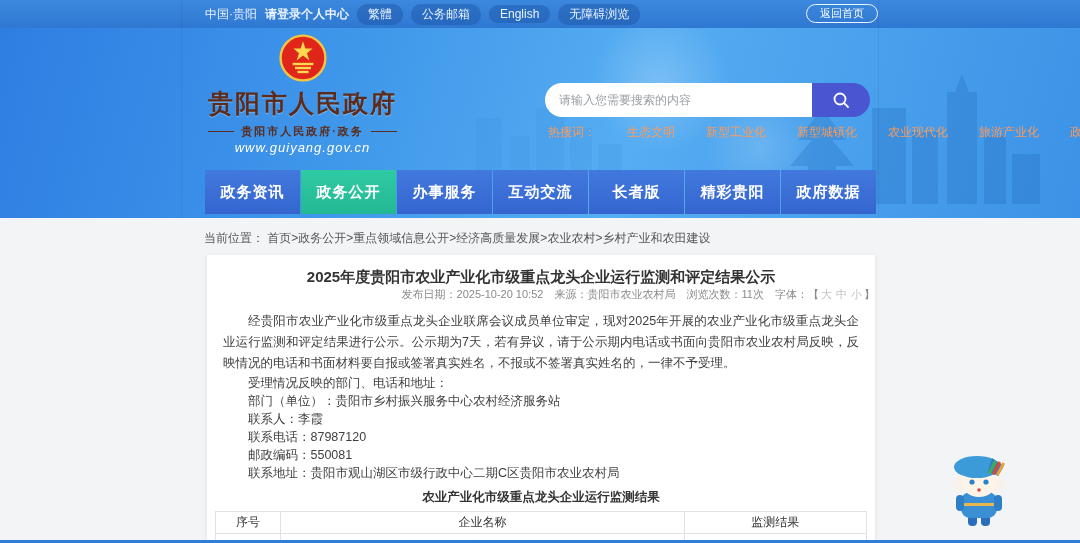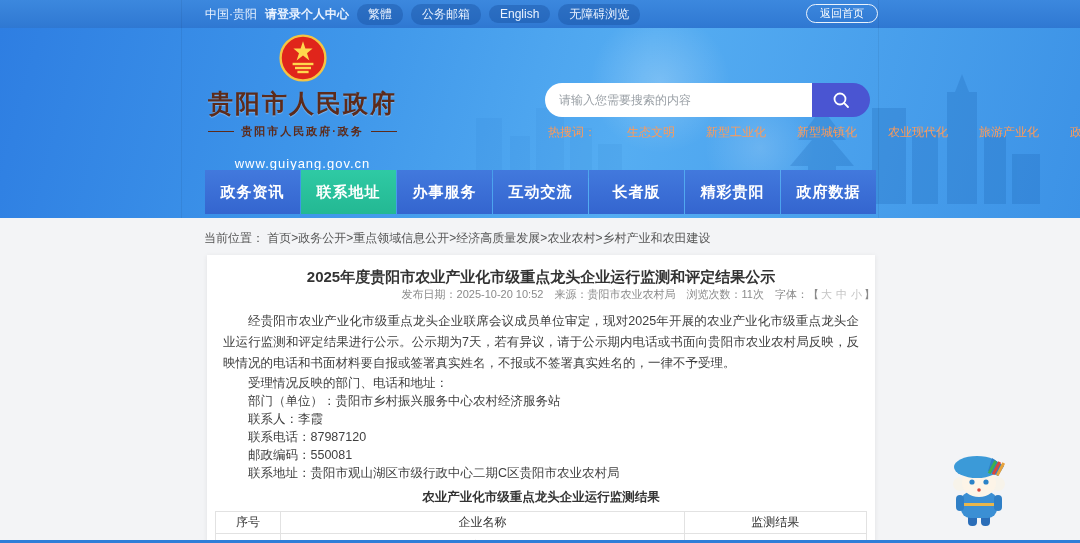--- a/index.html
+++ b/index.html
@@ -57,21 +57,21 @@
     font-size:25px; font-weight:bold; letter-spacing:2px;
     color:#5c2b1b; text-shadow:0 1px 1px rgba(255,255,255,0.35);
     margin-top:1px; white-space:nowrap;
   }
   .site-tagline{
     margin-top:4px; display:flex; align-items:center; justify-content:center; gap:7px;
     font-size:11px; font-weight:bold; color:#5c2b1b; letter-spacing:2px;
   }
   .tag-line{ width:26px; height:1px; background:#5c2b1b; }
   .site-url{
-    margin-top:17px; font-size:13px; color:#ffffff; letter-spacing:1px;
+    margin-top:1px; font-size:13px; color:#ffffff; letter-spacing:1px;font-style:italic;
   }
   
   .search-input{
     position:absolute; left:545px; top:55px; width:267px; height:34px;
     border:none; outline:none; border-radius:17px 0 0 17px;
     padding:0 14px; font-size:12px; color:#333; background:#fff;
     font-family:"Liberation Sans", sans-serif; z-index:2;
   }
   .search-input::placeholder{ color:#9aa0a6; }
   .search-btn{
@@ -223,21 +223,21 @@
     <span class="hot-link">旅游产业化</span>
     <span class="hot-link">政府数据</span>
   </div>
 </div>
 
 <div class="col-edge" style="left:181px"></div>
 <div class="col-edge" style="left:878px"></div>
 
 <div class="nav">
   <div class="nav-item">政务资讯</div>
-  <div class="nav-item active">联系地址</div>
+  <div class="nav-item active">政务公开</div>
   <div class="nav-item">办事服务</div>
   <div class="nav-item">互动交流</div>
   <div class="nav-item">长者版</div>
   <div class="nav-item">精彩贵阳</div>
   <div class="nav-item">政府数据</div>
 </div>
 
 <div class="breadcrumb">
   <span>当前位置：</span>
   <span class="crumb-path">首页&gt;政务公开&gt;重点领域信息公开&gt;经济高质量发展&gt;农业农村&gt;乡村产业和农田建设</span>

